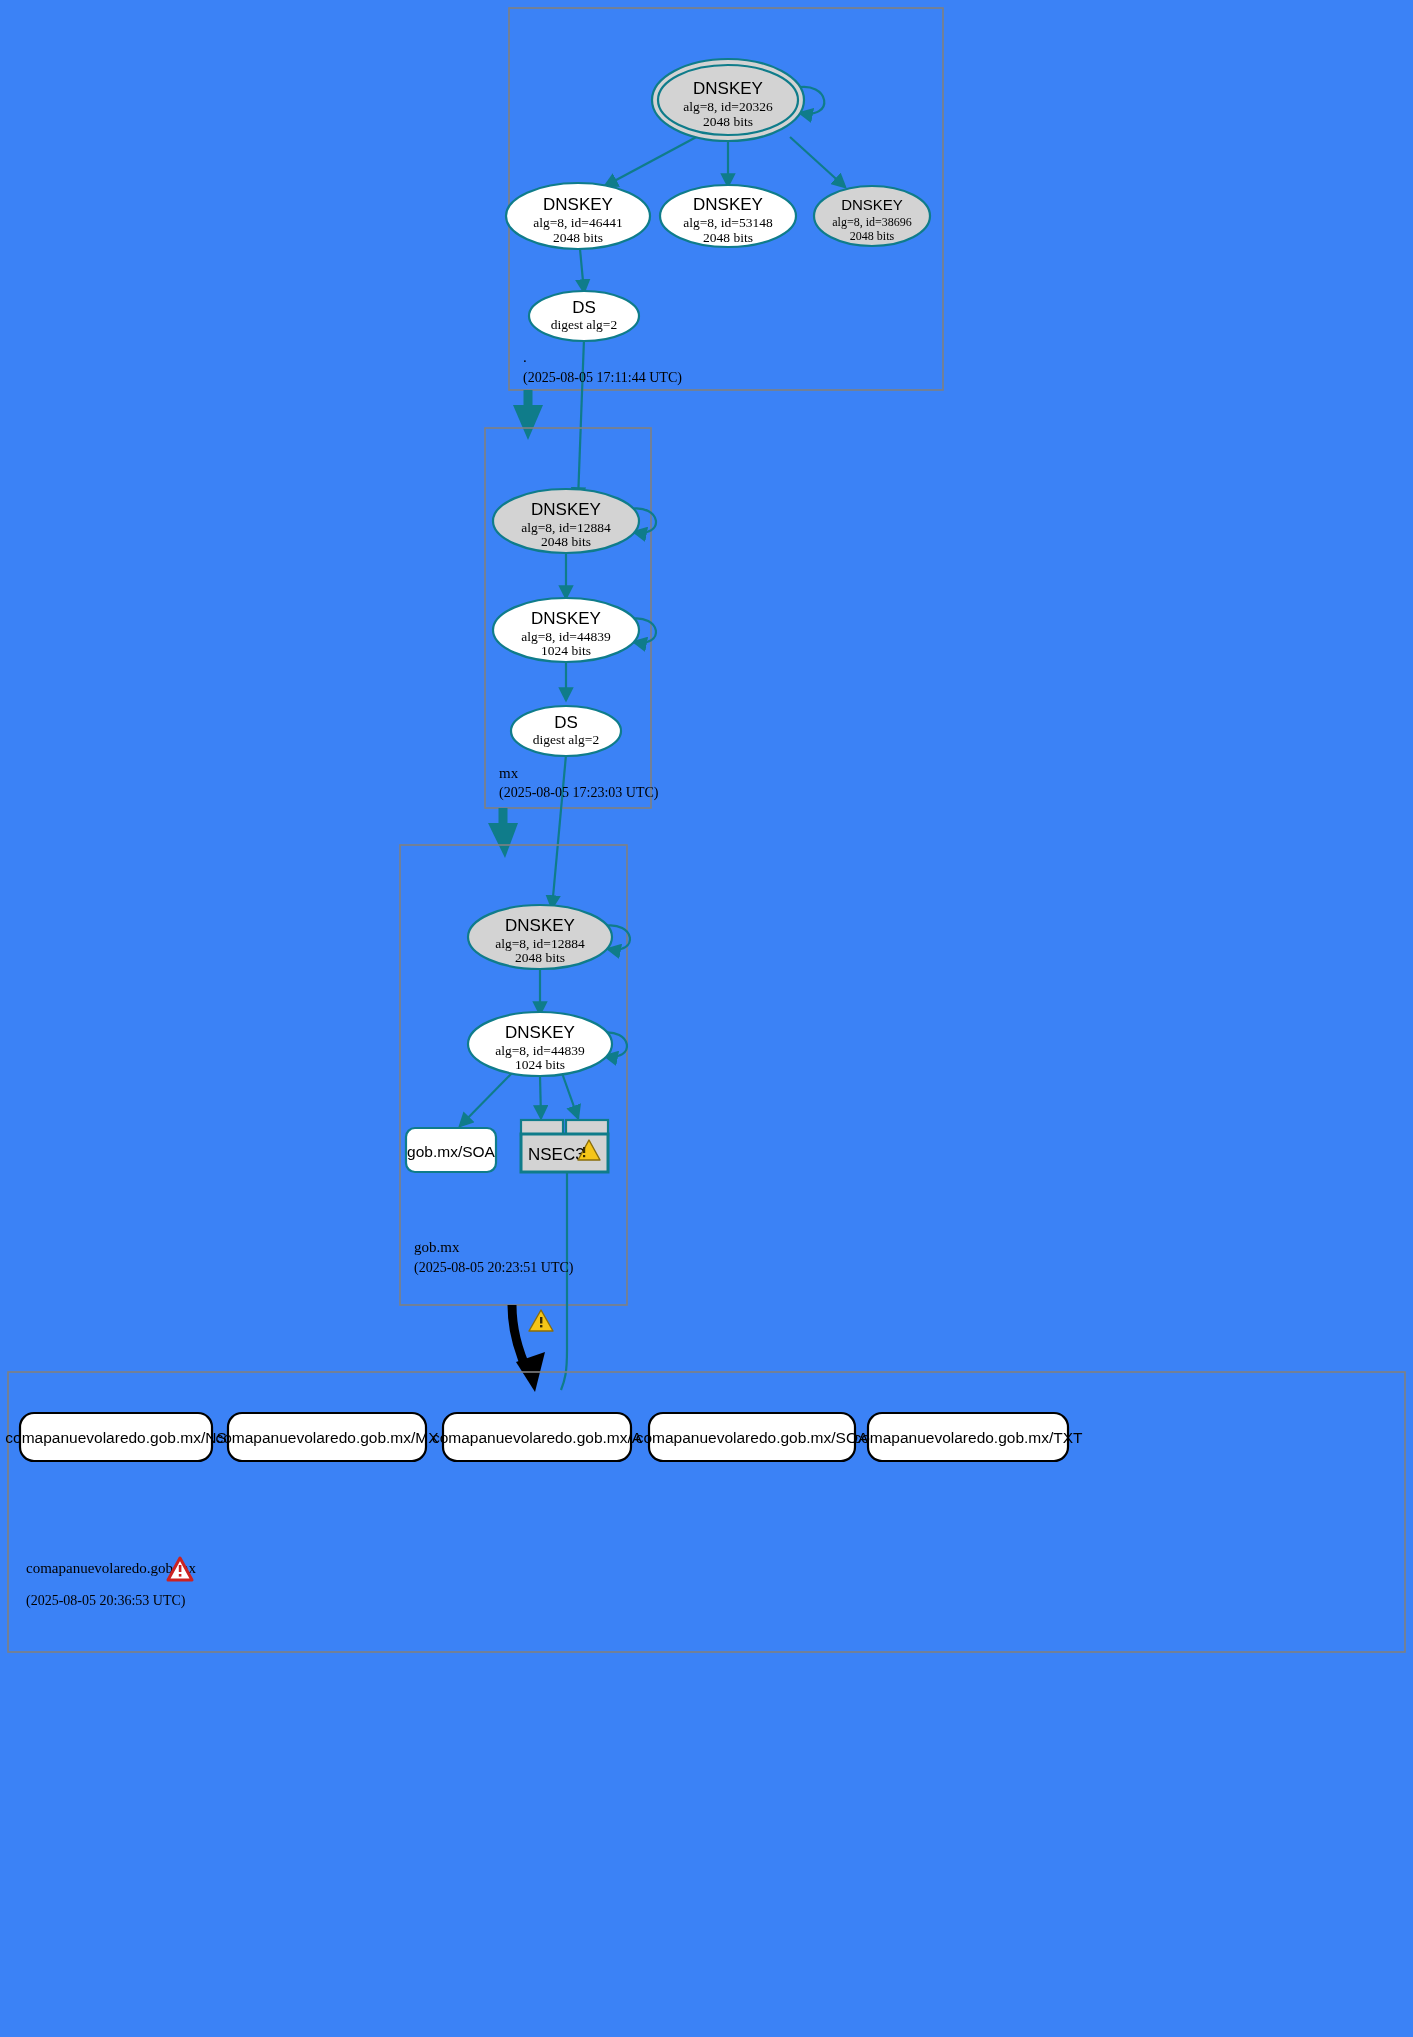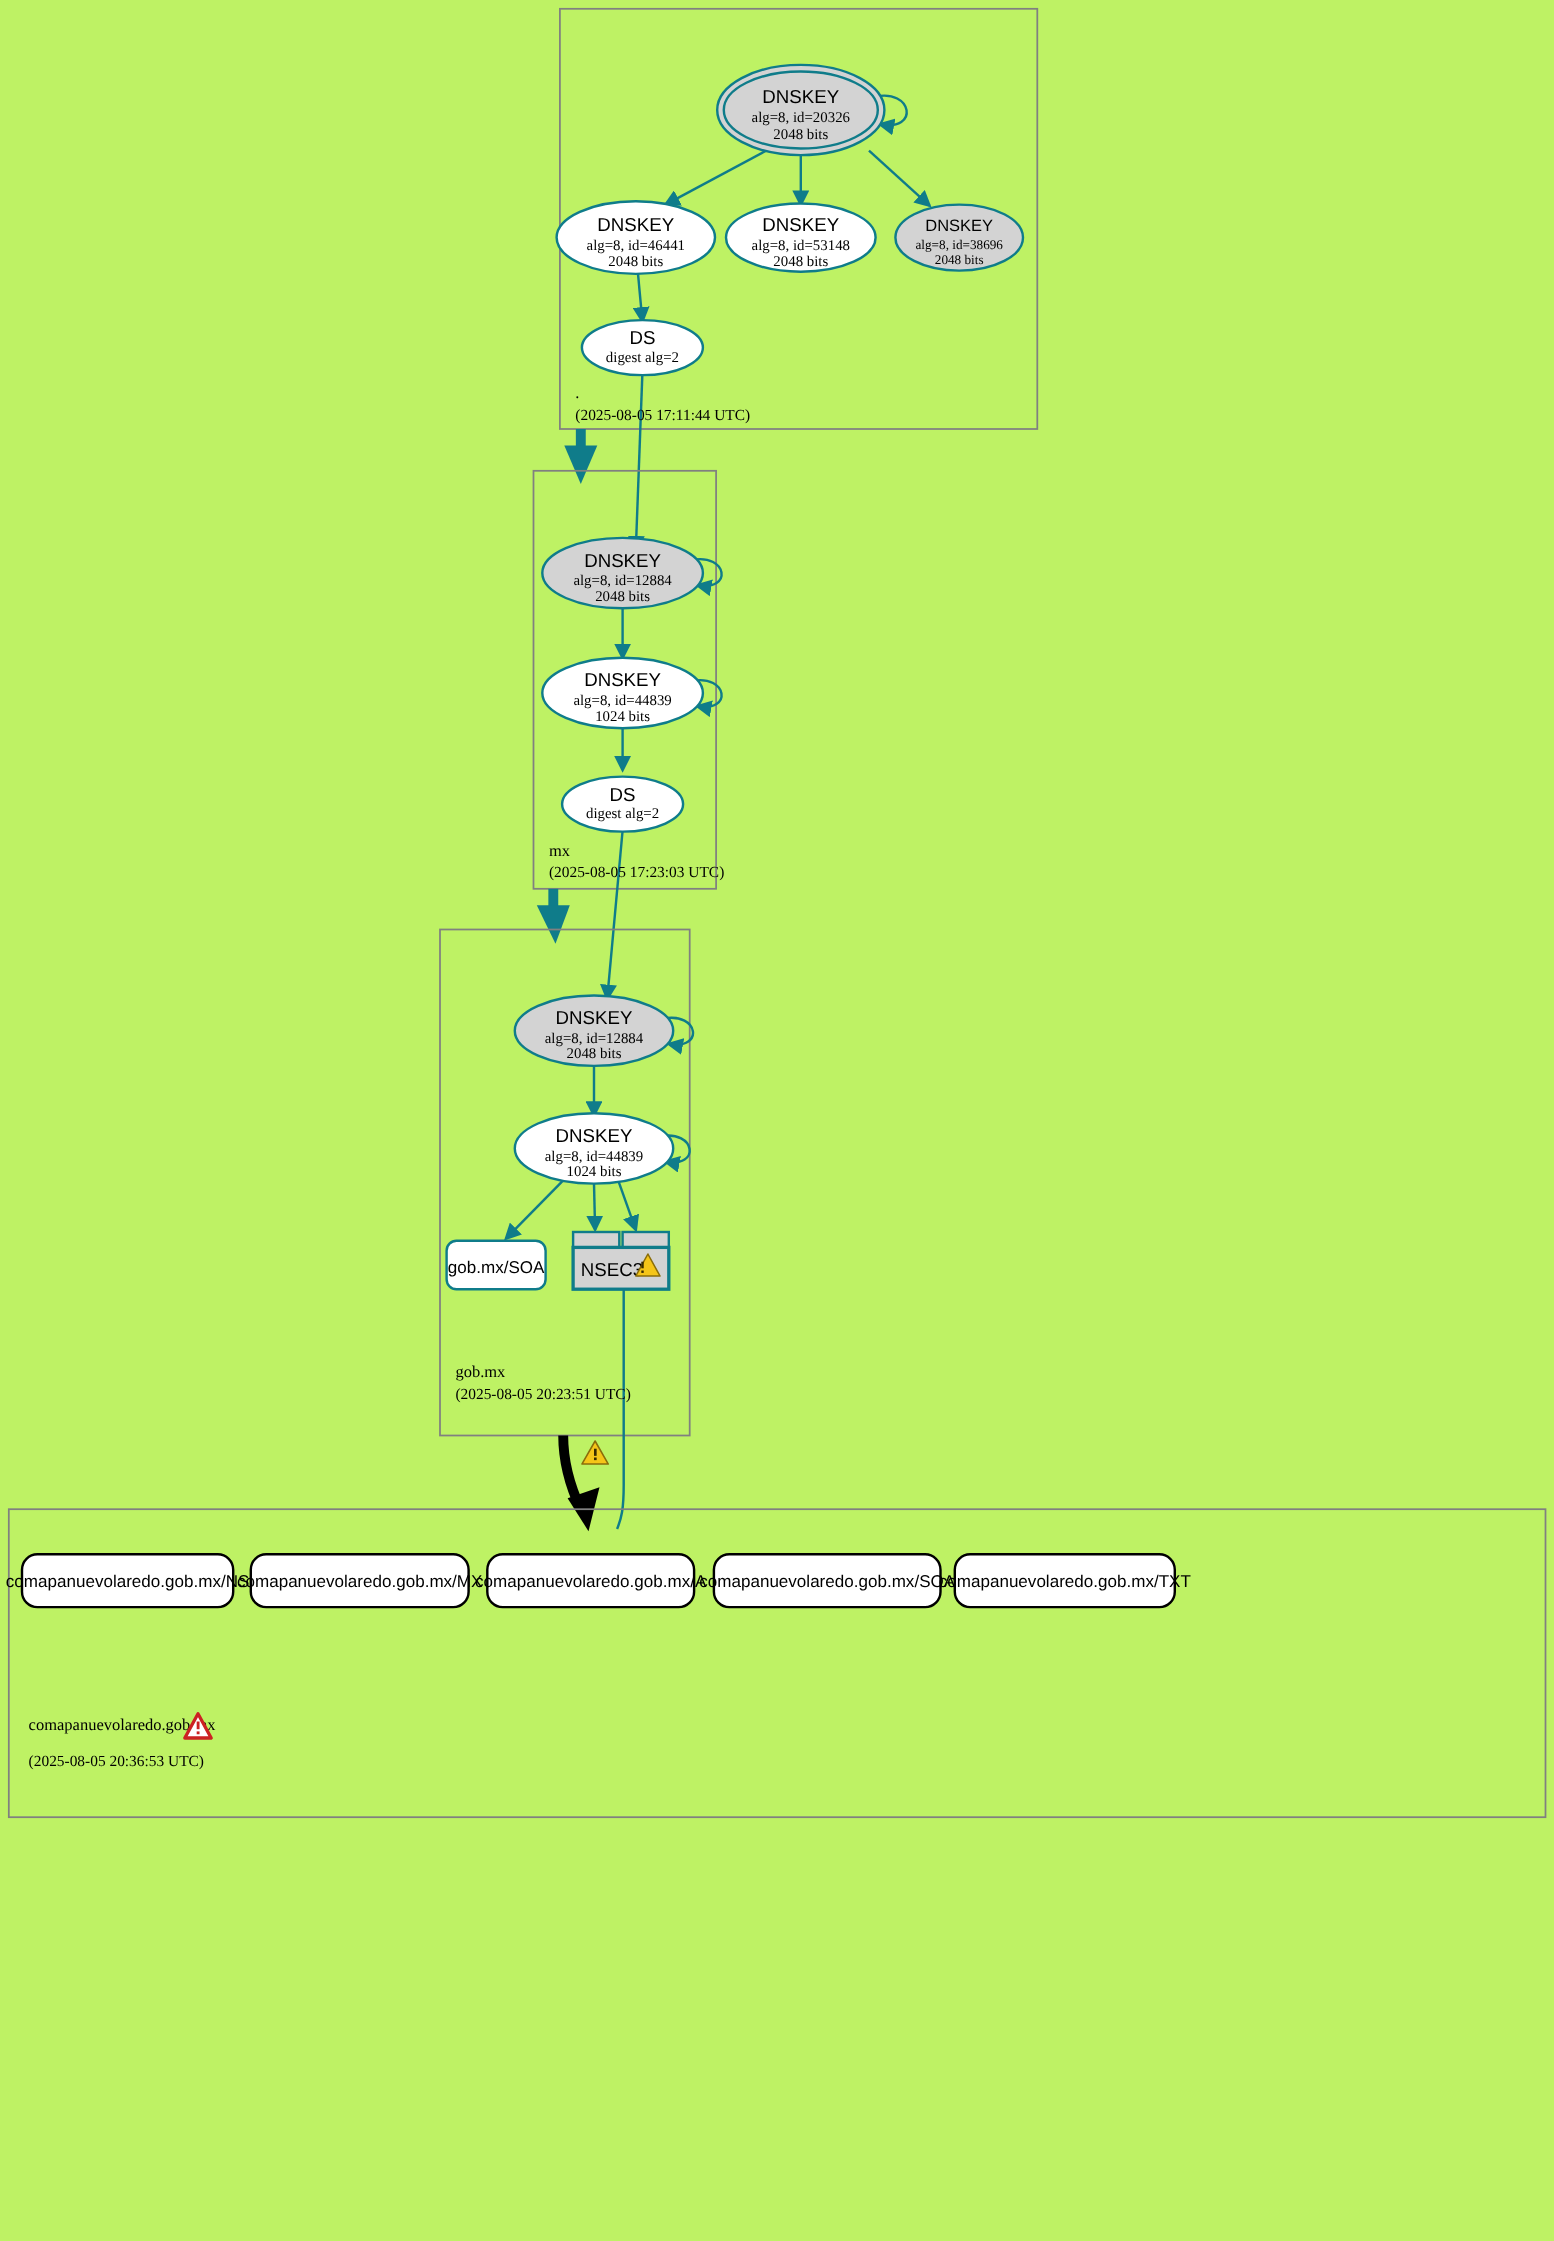--- a/index.html
+++ b/index.html
@@ -1,17 +1,17 @@
 <!DOCTYPE html>
 <html><head>
 <meta charset="utf-8">
 <style>
   html,body{margin:0;padding:0;background:#ffffff;}
   body{font-family:"Liberation Sans", sans-serif;}
-  #stage{position:relative;width:1413px;height:2037px;overflow:hidden;background:#bef264;}
+  #stage{position:relative;width:1413px;height:2037px;overflow:hidden;background:#3b82f6;}
   svg{display:block;}
   .zone-box{fill:none;stroke:#808080;stroke-width:1.6;}
   .node-ell{fill:#ffffff;stroke:#0f7c8a;stroke-width:2.2;}
   .node-ell.gray{fill:#d3d3d3;}
   .edge{fill:none;stroke:#0f7c8a;stroke-width:2.2;}
   .edge-thick{fill:none;stroke:#0f7c8a;stroke-width:9;}
   .edge-black{fill:none;stroke:#000000;stroke-width:9;}
   .t{font-family:"Liberation Sans", sans-serif;fill:#000;}
   .t-title{font-size:17px;text-anchor:middle;}
   .t-sub{font-family:"Liberation Serif", serif;font-size:13.5px;text-anchor:middle;}

